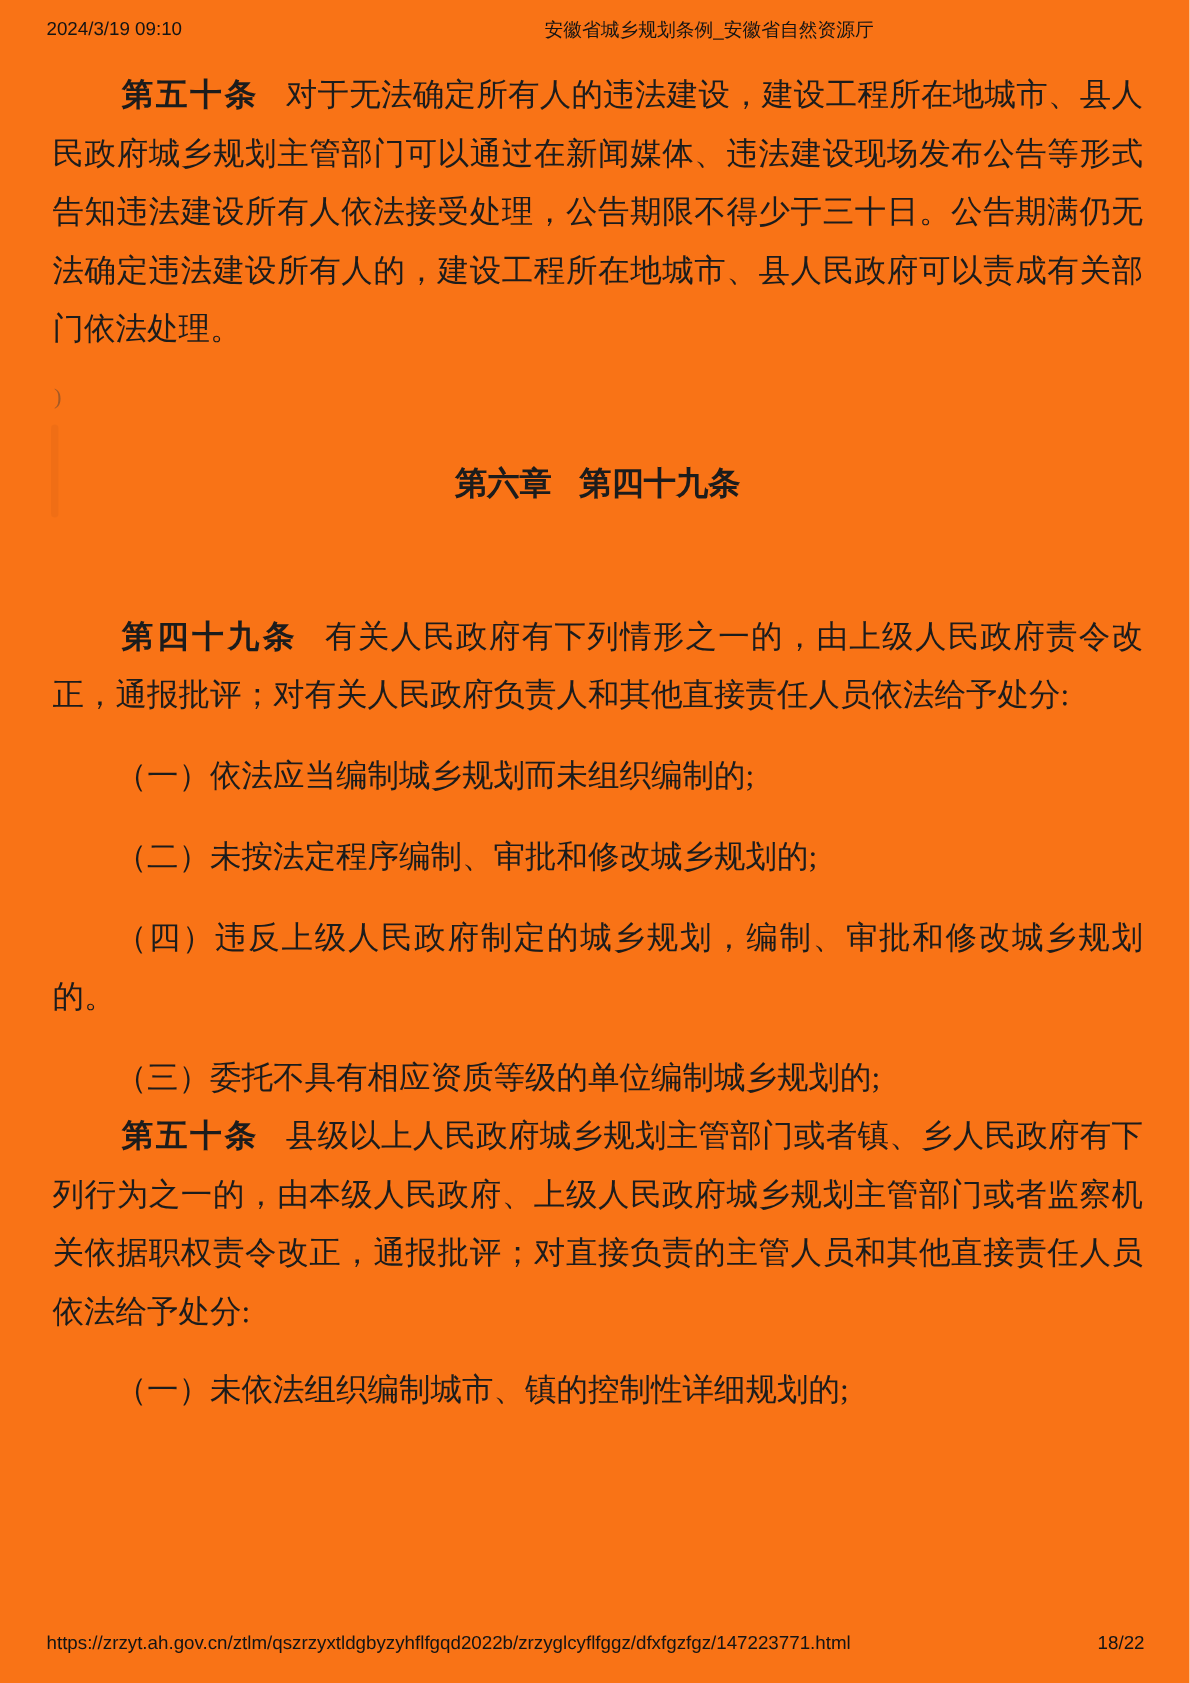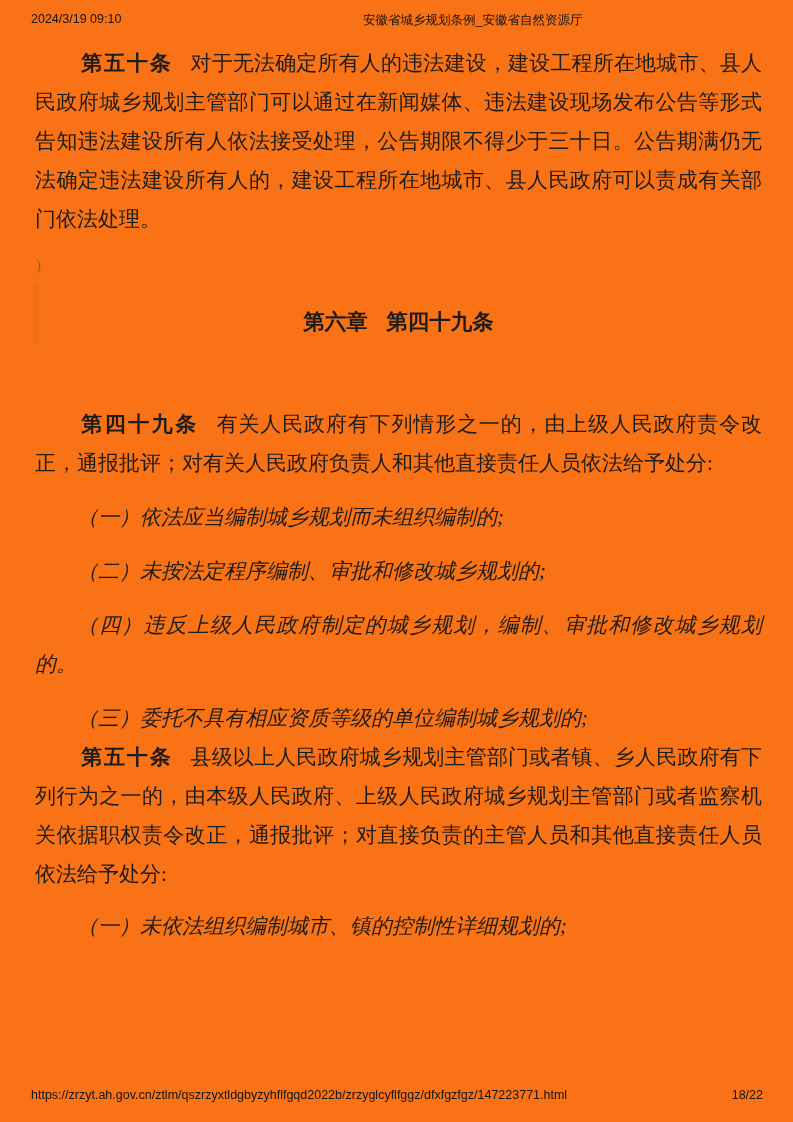--- a/index.html
+++ b/index.html
@@ -69,21 +69,20 @@
     text-indent: 0;
     line-height: 39px;
   }
   .chapter-heading .chapter-label {
     margin-right: 0.85em;
   }
   .article-49 { margin-top: 63px; }
   .list-item {
     margin: 15px 0 0 0;
     text-indent: 2.0em;
-    font-style: italic;
   }
   .article-50 { margin-top: 0; }
   .item-after-para { margin-top: 13px; }
 
   
   .artifact-paren {
     position: absolute;
     left: 36px;
     top: 257px;
     font-family: "Liberation Serif", serif;

